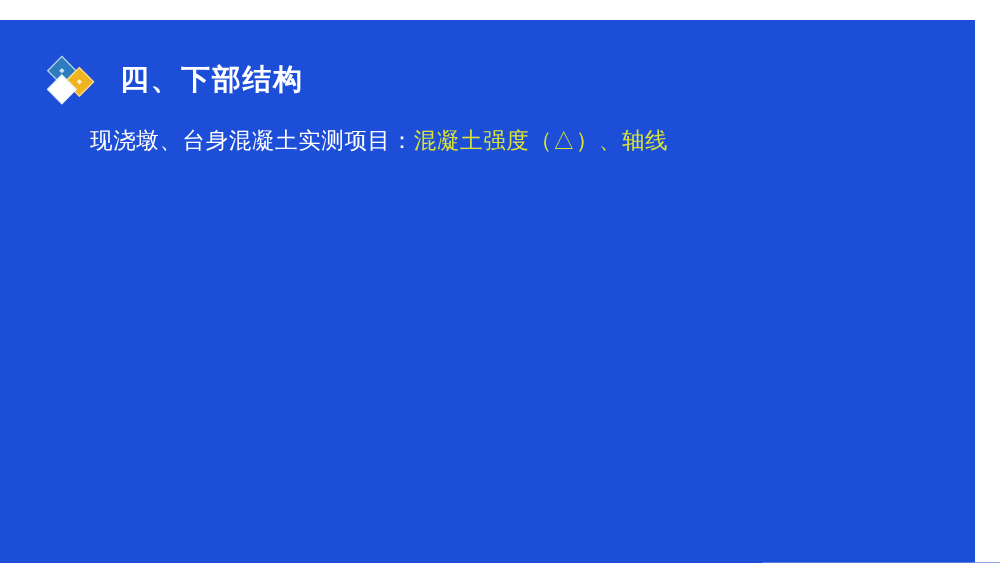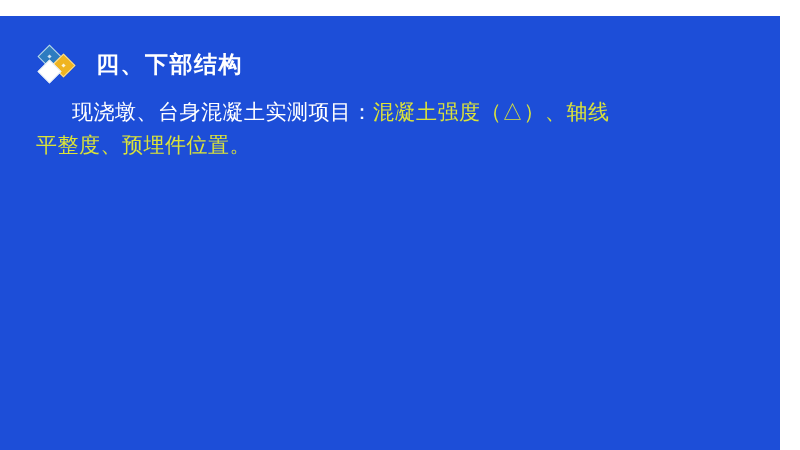--- a/index.html
+++ b/index.html
@@ -98,25 +98,25 @@
 
   
   #body-block {
     position: absolute;
     left: 36px;
     top: 80px;
     width: 730px;
   }
 
   .body-line {
-    font-size: 21px;
+    font-size: 18px;
     line-height: 33px;
     white-space: nowrap;
     letter-spacing: 0.5px;
-    font-family: Liberation Serif, serif;
+    font-family: Liberation Sans, sans-serif;
   }
 
   .seg-white {
     color: #ffffff;
   }
   .seg-yellow {
     color: #dbe339;
   }
 
   .indent {
@@ -139,19 +139,16 @@
     <span id="title-text">四、下部结构</span>
   </div>
 
   <div id="body-block">
 
     <div class="body-line indent">
       <span class="seg-white">现浇墩、台身混凝土实测项目：</span><span class="seg-yellow">混凝土强度（△）、轴线</span>
     </div>
 
 
-    <div class="body-line">
-      <span class="seg-yellow">平整度、预埋件位置。</span>
-    </div>
 
   </div>
 
 </div>
 
 </body></html>

